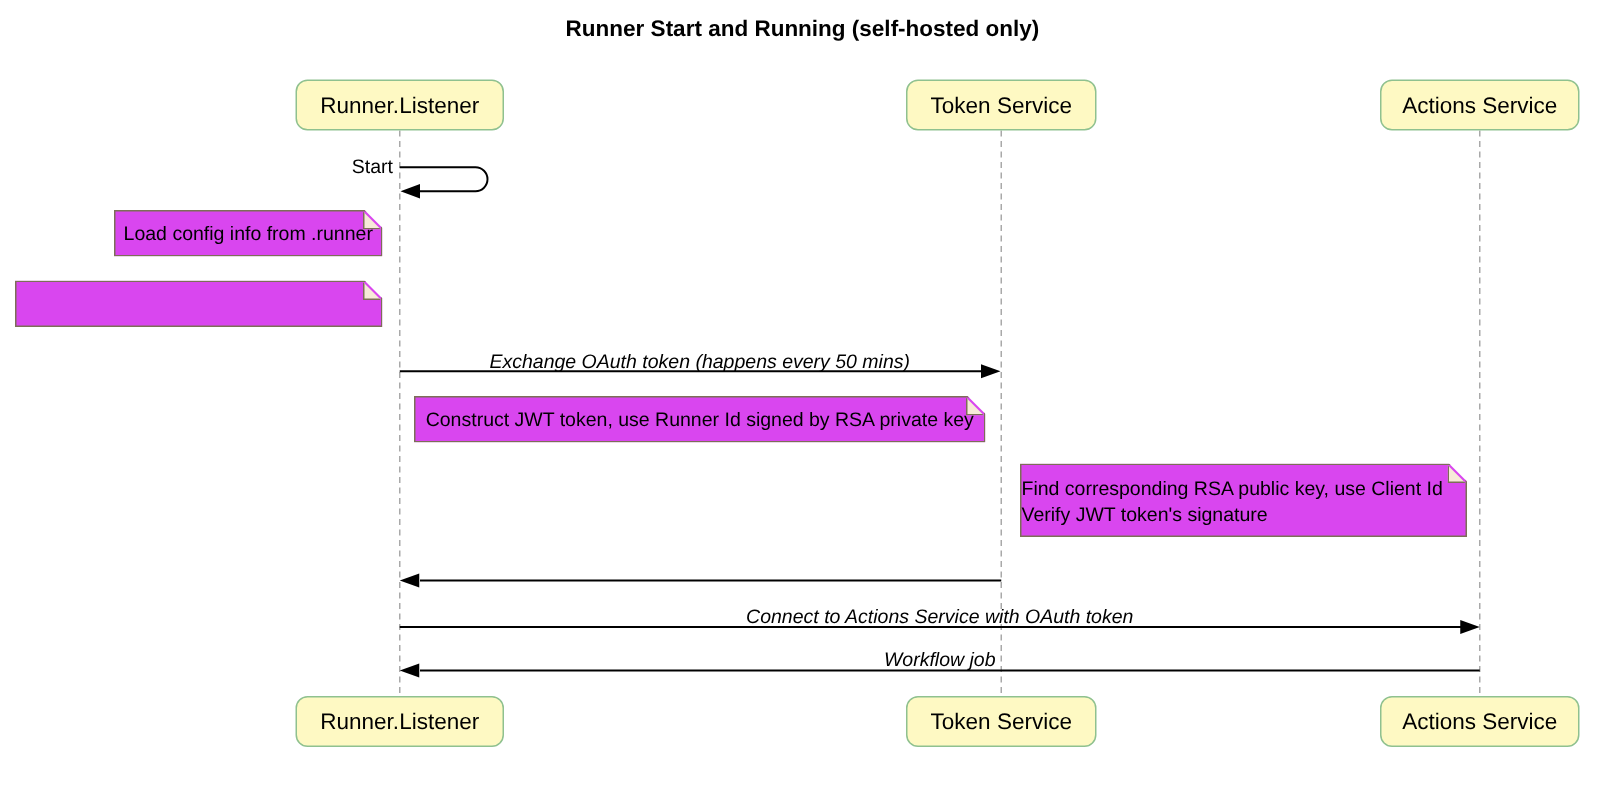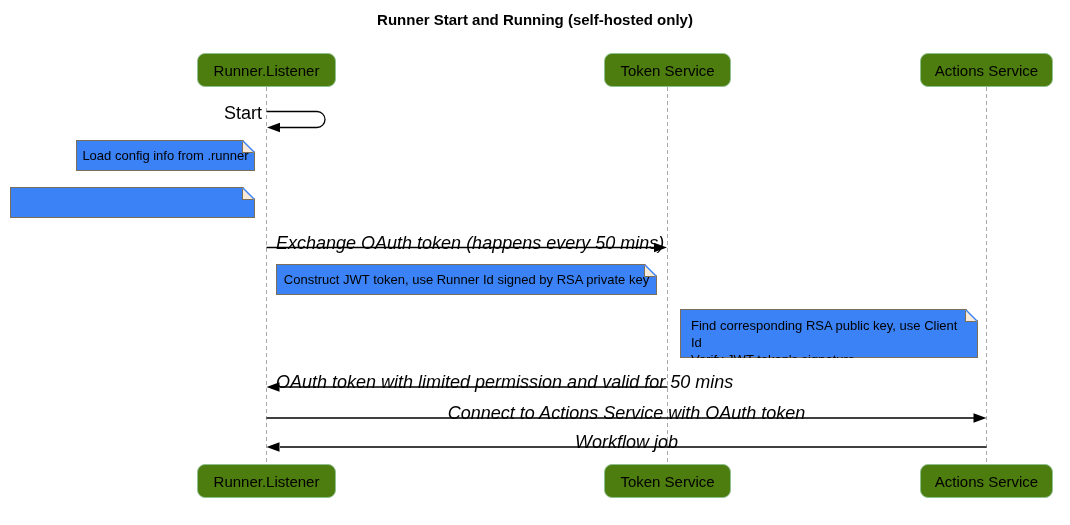--- a/index.html
+++ b/index.html
@@ -7,40 +7,40 @@
     position:relative; width:1070px; height:525px; background:#ffffff;
     font-family:"Liberation Sans", sans-serif; color:#000; overflow:hidden;
   }
   .title {
     position:absolute; top:11px; left:0; width:100%;
     text-align:center; font-weight:bold; font-size:15px;
   }
   svg.layer { position:absolute; left:0; top:0; pointer-events:none; }
   .actor {
     position:absolute; height:34px; box-sizing:border-box;
-    background:#4d7c0f; border:1px solid #8fc18f; border-radius:8px;
+    background:#fef9c3; border:1px solid #8fc18f; border-radius:8px;
     display:flex; align-items:center; justify-content:center;
     font-size:15px; white-space:nowrap;
   }
   .note {
     position:absolute; box-sizing:border-box;
-    background:#3b82f6; border:1px solid #7d6e58;
+    background:#d946ef; border:1px solid #7d6e58;
     font-size:13px; display:flex; align-items:center; justify-content:center;
     white-space:nowrap;
     clip-path: polygon(0 0, calc(100% - 12px) 0, 100% 12px, 100% 100%, 0 100%);
   }
   .note.multiline {
-    display:block; text-align:left; padding:7px 10px; line-height:17px; white-space:normal;
+    display:block; text-align:left; padding:7px 0; line-height:17px; white-space:normal;
   }
   .note .fold {
     position:absolute; top:0; right:0; width:12px; height:12px; box-sizing:border-box;
     background:#f7ead8; border-left:1px solid #7d6e58; border-bottom:1px solid #7d6e58;
     clip-path: polygon(0 0, 100% 100%, 0 100%);
   }
-  .mlabel { position:absolute; font-size:18px; white-space:nowrap; }
+  .mlabel { position:absolute; font-size:13px; white-space:nowrap; }
   .tcenter { text-align:center;font-style:italic; }
   .tright { text-align:right; }
 </style>
 </head>
 <body>
 
 <div class="stage">
 
   <svg class="layer" width="1070" height="525" viewBox="0 0 1070 525">
 
@@ -71,21 +71,20 @@
   </div>
   <div class="actor" style="left:604px; top:53px; width:127px;">
     <span>Token Service</span>
   </div>
   <div class="actor" style="left:920px; top:53px; width:133px;">
     <span>Actions Service</span>
   </div>
 
   <div class="mlabel tright" style="left:162px; top:103px; width:100px;">Start</div>
   <div class="mlabel tcenter" style="left:276px; top:233px; width:381px;">Exchange OAuth token (happens every 50 mins)</div>
-  <div class="mlabel tcenter" style="left:276px; top:372px; width:381px;">OAuth token with limited permission and valid for 50 mins</div>
   <div class="mlabel tcenter" style="left:276px; top:432px; width:701px;">Workflow job</div>
   <div class="mlabel tcenter" style="left:276px; top:403px; width:701px;">Connect to Actions Service with OAuth token</div>
 
   <div class="note" style="left:76px; top:140px; width:179px; height:31px;">
     <span class="fold"></span>
     <span>Load config info from .runner</span>
   </div>
   <div class="note" style="left:10px; top:187px; width:245px; height:31px;">
     <span class="fold"></span>
   </div>

